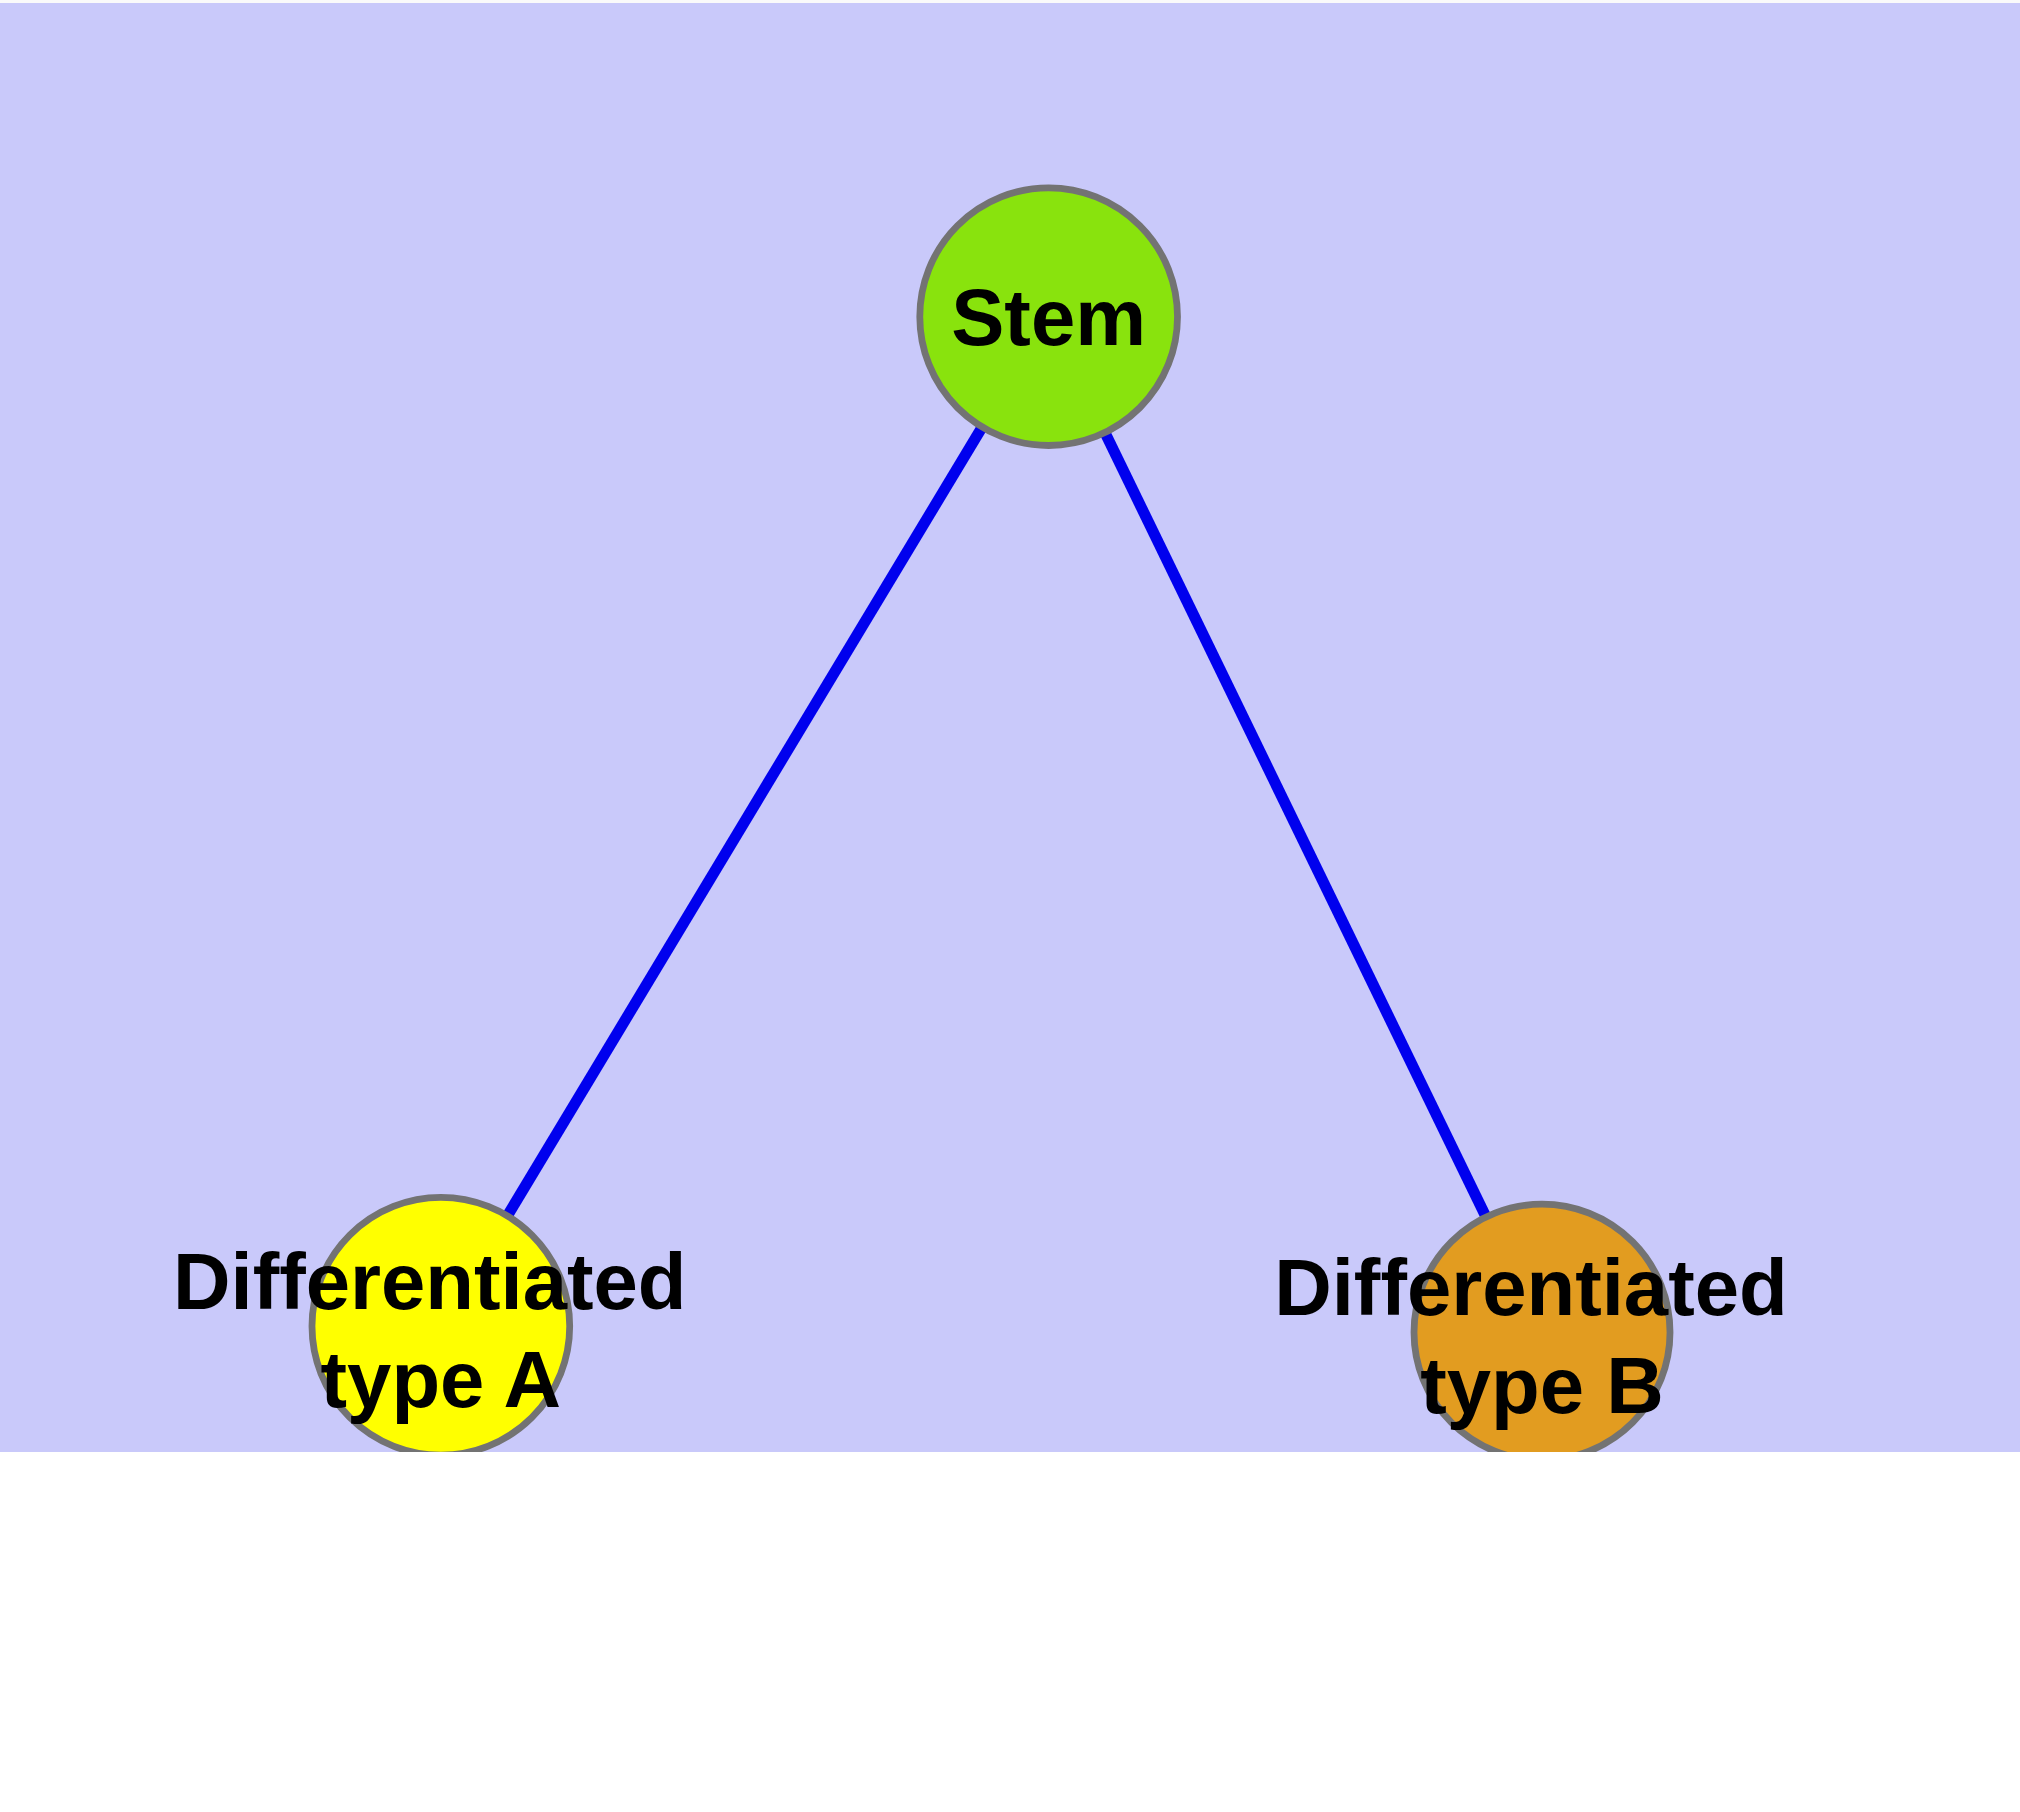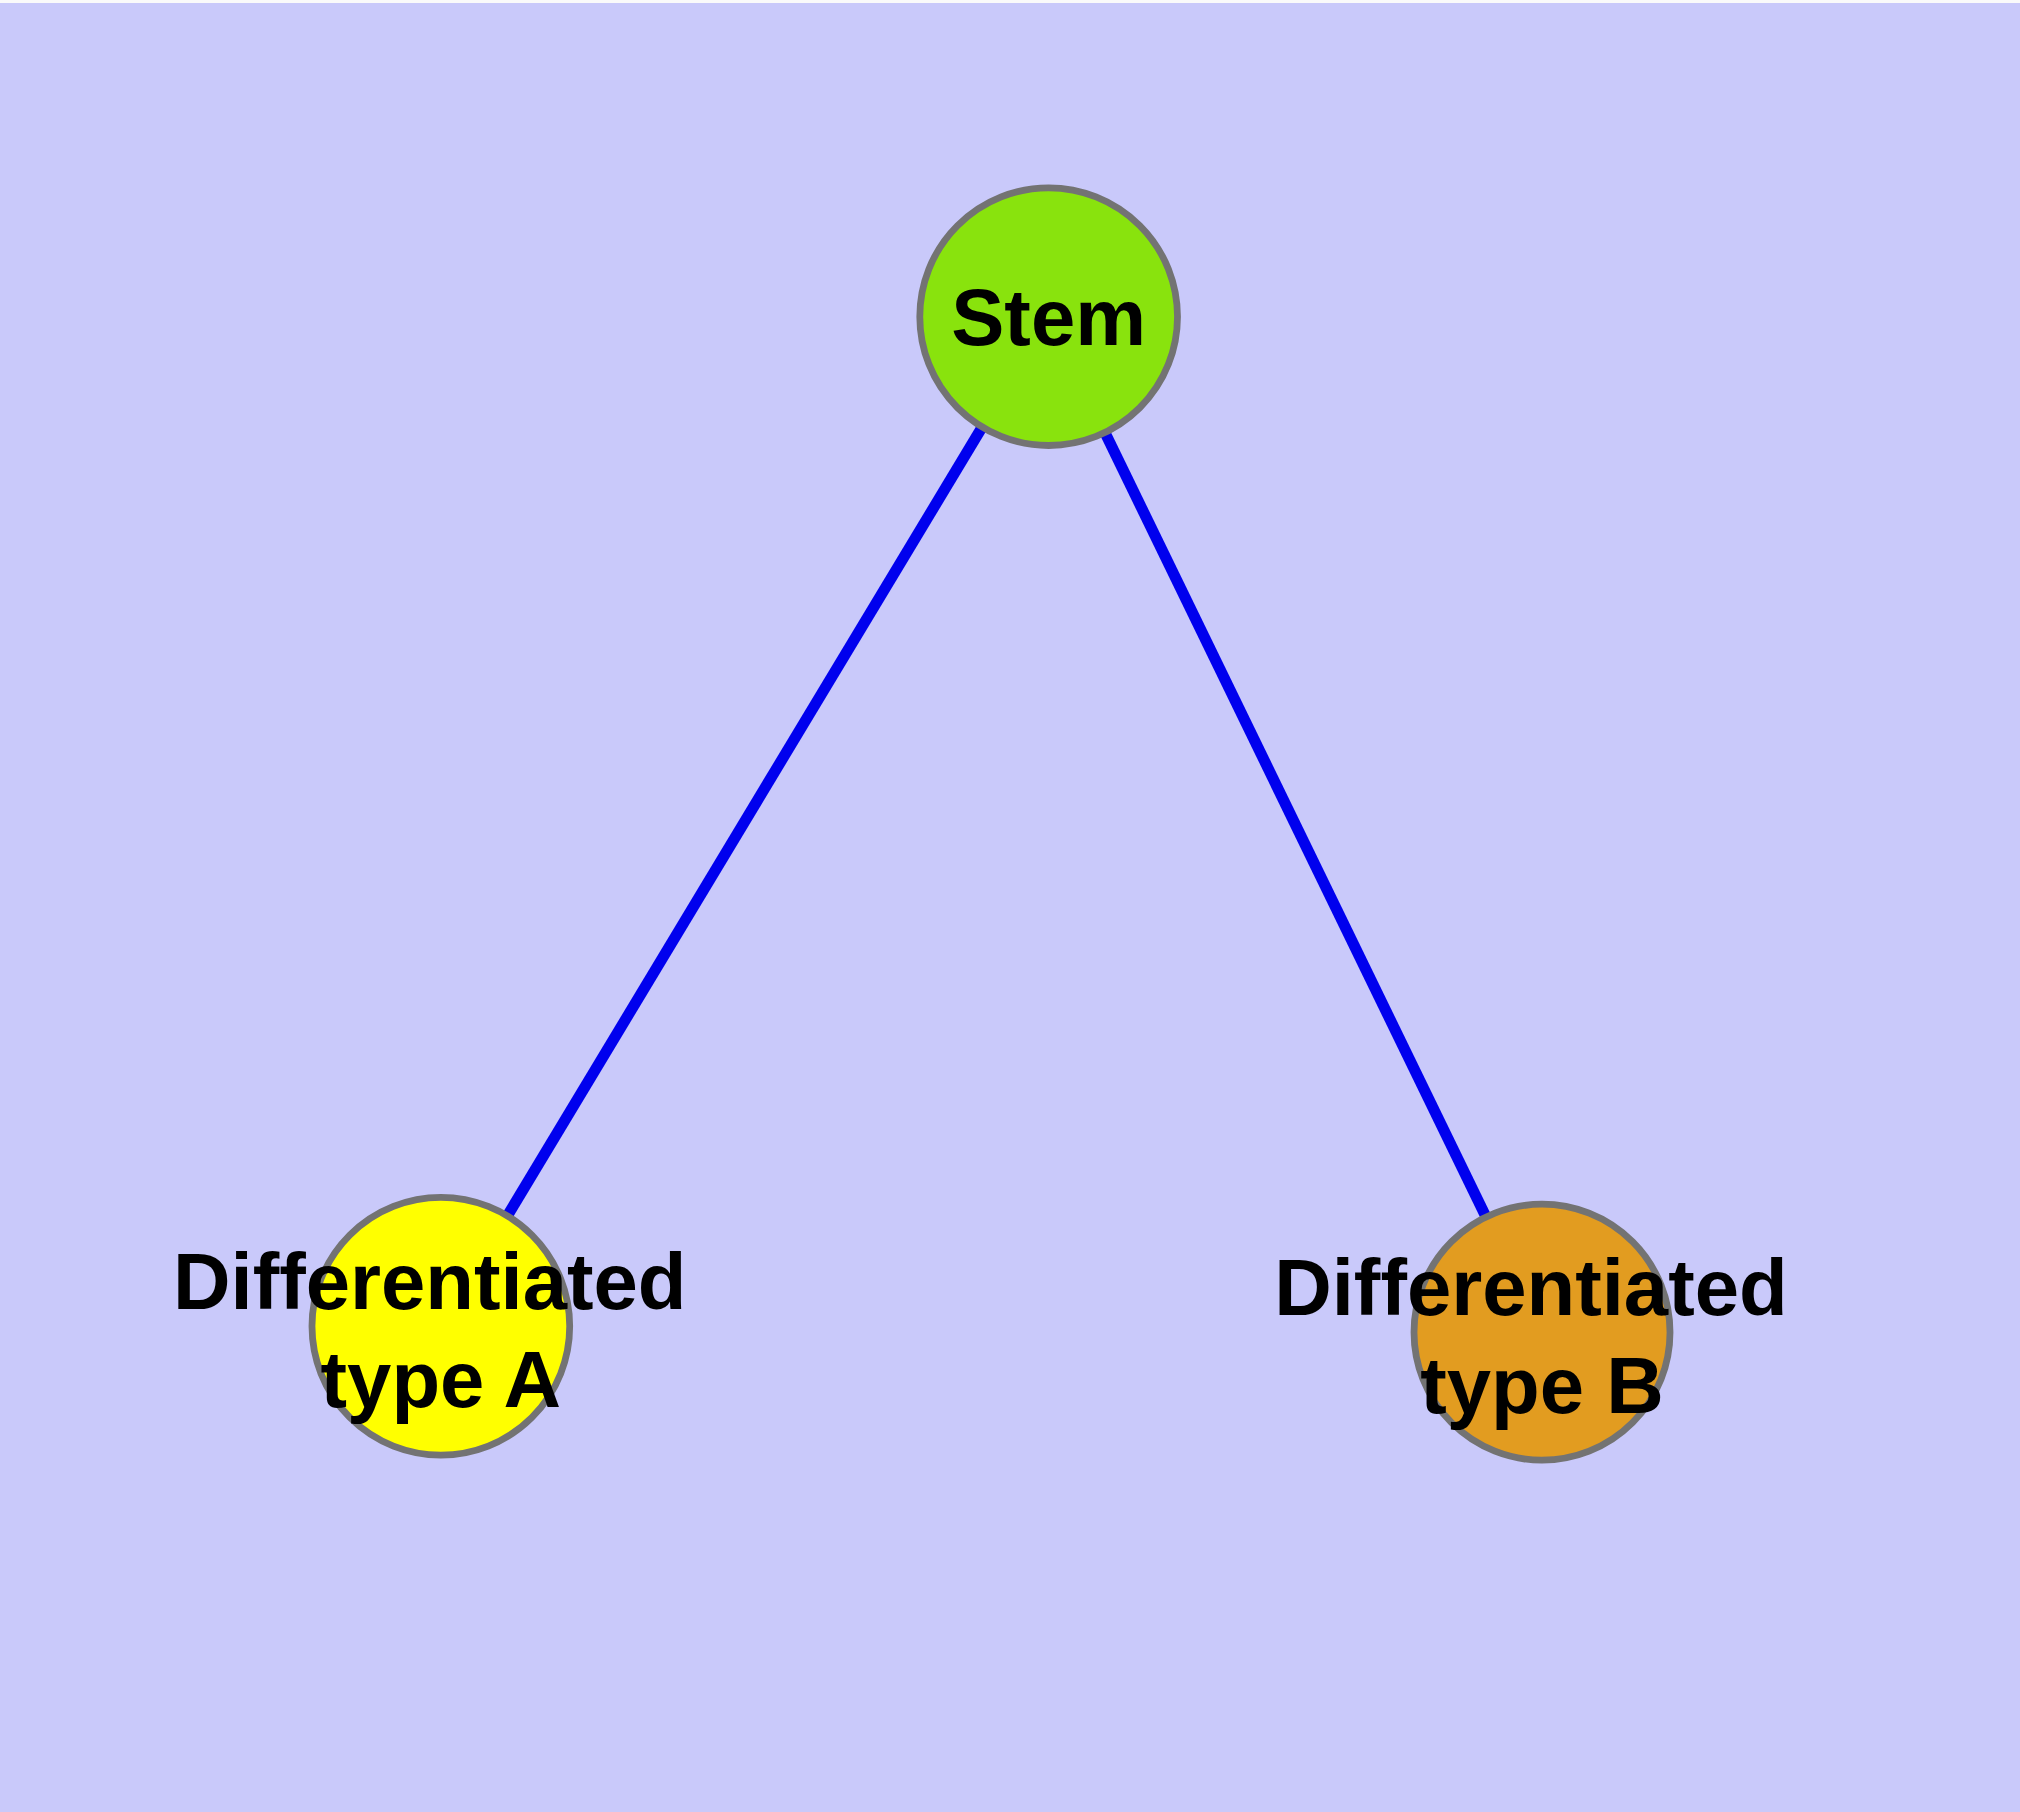--- a/index.html
+++ b/index.html
@@ -4,21 +4,21 @@
 <style>
   html, body {
     margin: 0;
     padding: 0;
     background: #ffffff;
     font-family: "Liberation Sans", sans-serif;
   }
   .page {
     position: relative;
     width: 2021px;
-    height: 1812px;
+    height: 1452px;
     background: #ffffff;
     overflow: hidden;
   }
   .stage {
     position: absolute;
     left: 0;
     top: 3.4px;
     width: 2021px;
     height: 1809px;
   }

